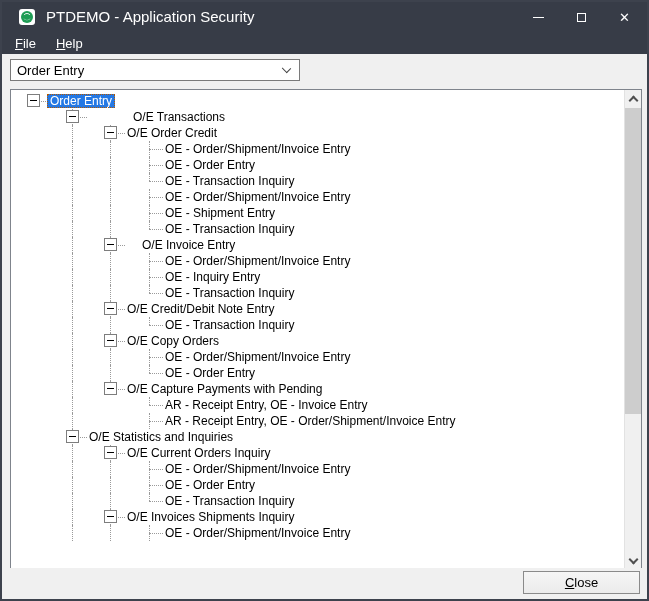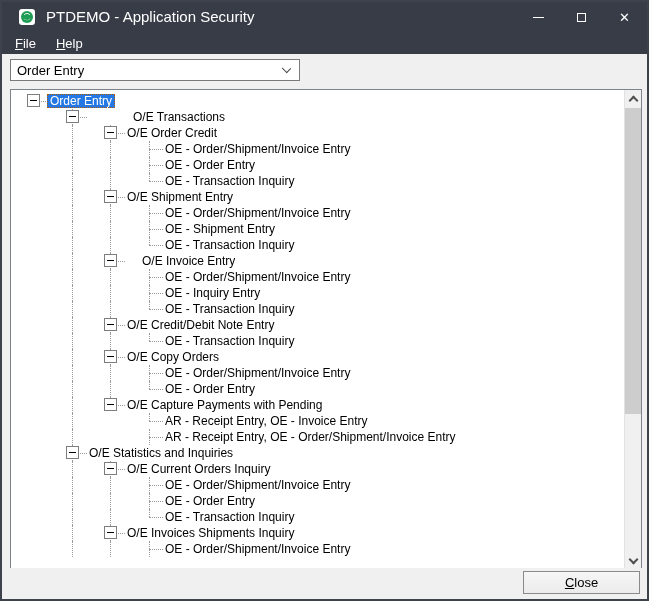--- a/index.html
+++ b/index.html
@@ -175,29 +175,20 @@
         <div class="trow">
           <span class="vl" style="left: 61px; top: 0px; height: 16px;"></span>
           <span class="vl" style="left: 99px; top: 0px; height: 16px;"></span>
           <span class="vl" style="left: 138px; top: 0px; height: 8px;"></span>
           <span class="hl" style="left: 138px; width: 14px;"></span>
           <span class="tlabel" style="left: 151px;">OE - Transaction Inquiry</span>
         </div>
         <div class="trow">
           <span class="vl" style="left: 61px; top: 0px; height: 16px;"></span>
           <span class="vl" style="left: 99px; top: 0px; height: 16px;"></span>
-          <span class="hl" style="left: 99px; width: 15px;"></span>
-          <span class="tbox" style="left: 93px;">
-            <span class="minus"></span>
-          </span>
-          <span class="tlabel" style="left: 113px;">O/E Shipment Entry</span>
-        </div>
-        <div class="trow">
-          <span class="vl" style="left: 61px; top: 0px; height: 16px;"></span>
-          <span class="vl" style="left: 99px; top: 0px; height: 16px;"></span>
           <span class="vl" style="left: 138px; top: 0px; height: 16px;"></span>
           <span class="hl" style="left: 138px; width: 14px;"></span>
           <span class="tlabel" style="left: 151px;">OE - Order/Shipment/Invoice Entry</span>
         </div>
         <div class="trow">
           <span class="vl" style="left: 61px; top: 0px; height: 16px;"></span>
           <span class="vl" style="left: 99px; top: 0px; height: 16px;"></span>
           <span class="vl" style="left: 138px; top: 0px; height: 16px;"></span>
           <span class="hl" style="left: 138px; width: 14px;"></span>
           <span class="tlabel" style="left: 151px;">OE - Shipment Entry</span>

